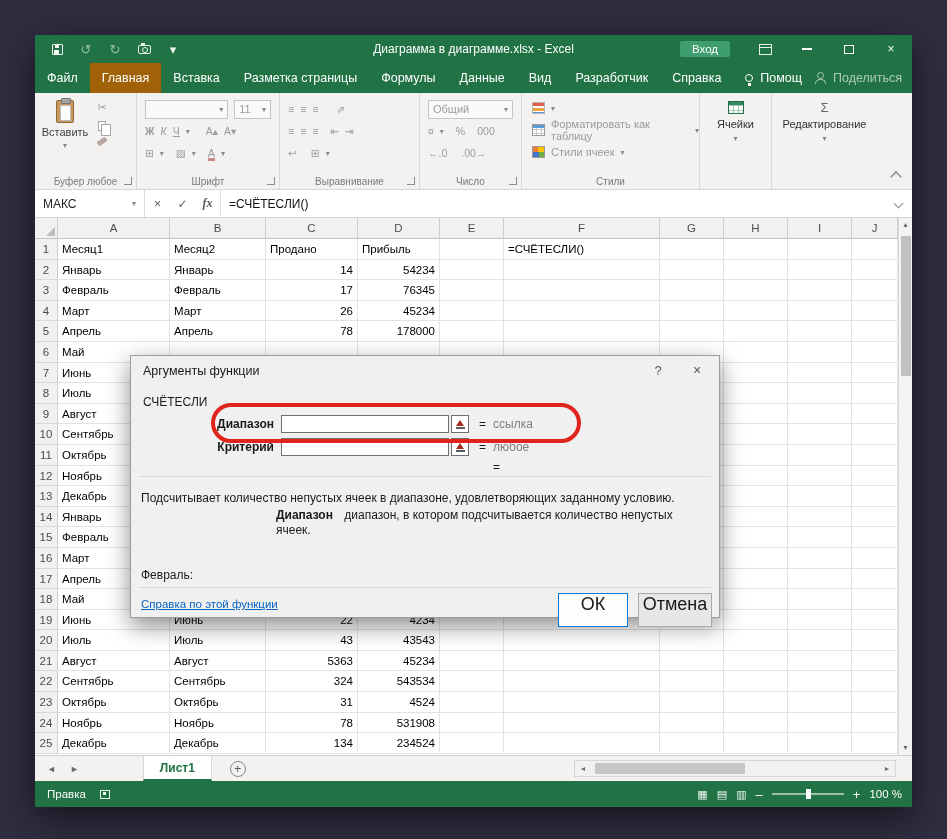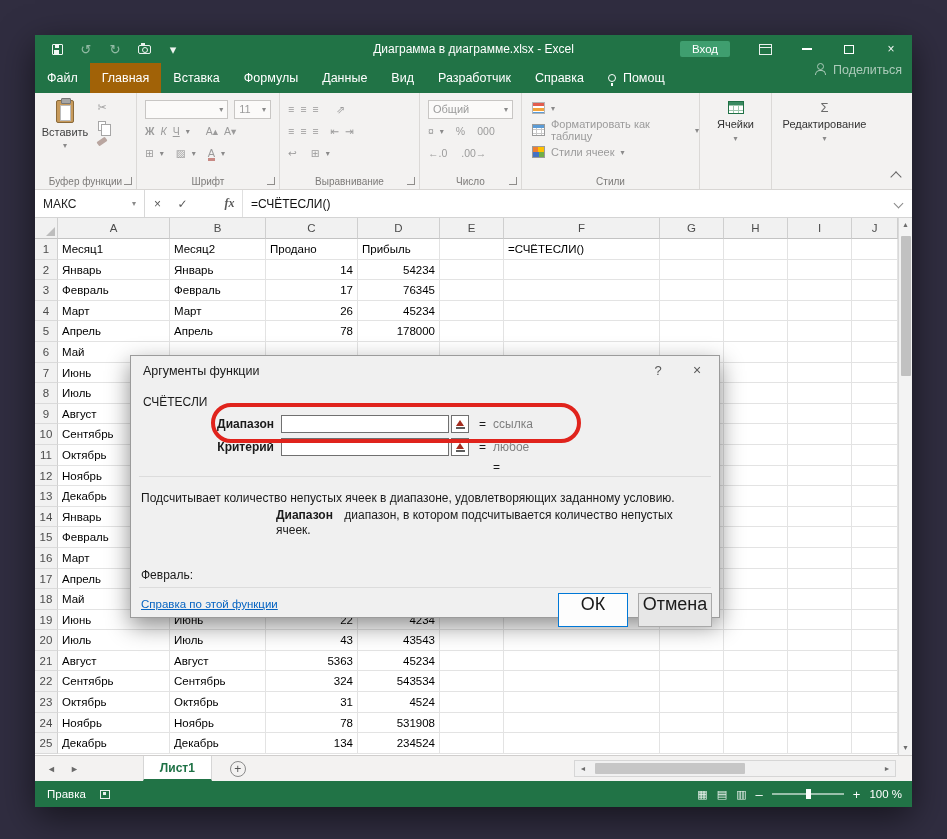--- a/index.html
+++ b/index.html
@@ -31,21 +31,21 @@
   .ico-min { width: 10px; height: 1.5px; background: #fff; }
   .ico-max { width: 10px; height: 9px; border: 1.3px solid #fff; }
 
   
   .tabsrow { height: 30px; background: #217346; display: flex; align-items: stretch; position: relative; flex: none; }
   .rtab { color: #fff; font-size: 12.5px; padding: 0 12px; line-height: 30px; white-space: nowrap; }
   .rtab.active { background: #a16207; }
   .assistant { display: flex; align-items: center; gap: 7px; color: #fff; font-size: 12.5px; padding: 0 12px; }
   .bulb { width: 8px; height: 8px; border: 1.3px solid #fff; border-radius: 50%; position: relative; display: inline-block; }
   .bulb::after { content:""; position:absolute; left:2px; top:8px; width:2.5px; height:3px; background:#fff; }
-  .share { position: absolute; right: 10px; top: 0; height: 30px; display: flex; gap: 7px;
+  .share { position: absolute; right: 10px; top: 0; height: 30px; display: flex; align-items: center; gap: 7px;
            color: rgba(255,255,255,.62); font-size: 12.5px; }
   .person { width: 12px; height: 12px; position: relative; display: inline-block; opacity: .62; }
   .person::before { content:""; position:absolute; left:3.5px; top:0; width:5px; height:5px; border:1.2px solid #fff; border-radius:50%; }
   .person::after  { content:""; position:absolute; left:1px; top:7px; width:9px; height:4px; border:1.2px solid #fff; border-bottom:none; border-radius:5px 5px 0 0; }
 
   
   .ribbon { height: 97px; background: #f3f2f1; border-bottom: 1px solid #d8d6d4; display: flex; flex: none; position: relative; }
   .rgroup { position: relative; border-right: 1px solid #dbd9d7; height: 100%; flex: none; }
   .grp-label { position: absolute; bottom: 2px; left: 0; right: 0; text-align: center; font-size: 10px; color: #7c7a78; }
   .launcher { position: absolute; right: 4px; bottom: 4px; width: 8px; height: 8px;
@@ -89,21 +89,21 @@
   .sigma { font-size: 13px; color: #6a6a6a; line-height: 13px; }
   .collapse-chev { position: absolute; right: 12px; bottom: 8px; width: 8px; height: 8px;
                    border-left: 1.6px solid #666; border-top: 1.6px solid #666; transform: rotate(45deg); }
 
   
   .fbar { height: 28px; background: #fff; border-bottom: 1px solid #d4d4d4; display: flex; align-items: stretch; flex: none; position: relative; }
   .namebox { width: 110px; border-right: 1px solid #d8d8d8; display: flex; align-items: center; justify-content: space-between;
              padding: 0 8px; font-size: 12px; color: #222; gap: 14px; }
   .fbtns { display: flex; align-items: center; border-right: 1px solid #e0e0e0; }
   .fbtns span { width: 25px; text-align: center; font-size: 12px; color: #595959; }
-  .fx { font-family: "Liberation Serif","DejaVu Serif",serif; font-style: italic; font-weight: bold; margin-left: 22px; }
+  .fx { font-family: "Liberation Serif","DejaVu Serif",serif; font-style: italic; font-weight: bold; }
   .formula-text { flex: 1; display: flex; align-items: center; padding-left: 8px; font-size: 12px; color: #111; }
   .fbar-chev { position: absolute; right: 10px; top: 10px; width: 7px; height: 7px;
                border-left: 1.4px solid #888; border-bottom: 1.4px solid #888; transform: rotate(-45deg); }
 
   
   .grid { height: 537px; position: relative; background: #fff; flex: none;
           --cols: 23px 112px 96px 92px 82px 64px 156px 64px 64px 64px minmax(0,1fr); }
   .gridmain { position: absolute; left: 0; top: 0; right: 14px; bottom: 0; overflow: hidden; }
   .ghead { display: grid; grid-template-columns: var(--cols); height: 21px; }
   .hcell { background: #f1f1f1; border-right: 1px solid #cfcfcf; border-bottom: 1px solid #c3c3c3;
@@ -222,20 +222,21 @@
           <span>×</span>
         </span>
     </div>
   </div>
 
   <div class="tabsrow">
     <div style="display:flex">
         <div class="rtab">Файл</div>
         <div class="rtab active">Главная</div>
         <div class="rtab">Вставка</div>
+        <div class="rtab">Разметка страницы</div>
         <div class="rtab">Формулы</div>
         <div class="rtab">Данные</div>
         <div class="rtab">Вид</div>
         <div class="rtab">Разработчик</div>
         <div class="rtab">Справка</div>
       </div>
     <div class="assistant">
       <span class="bulb"></span>
       <span>Помощ</span>
     </div>
@@ -251,21 +252,21 @@
       <div class="paste-btn">
         <span class="clip"></span>
         <span class="paste-label">Вставить</span>
         <span class="dd">▾</span>
       </div>
       <div class="clip-mini">
         <span class="mini-ic">✂</span>
         <span class="ic-copy"></span>
         <span class="ic-brush"></span>
       </div>
-      <div class="grp-label">Буфер функции</div>
+      <div class="grp-label">Буфер любое</div>
       <div class="launcher"></div>
     </div>
 
     <div class="rgroup" style="width:143px">
       <div class="frow" style="margin-top:5px">
         <span class="combo" style="width:84px">
             <span></span>
             <span class="dd">▾</span>
           </span>
         <span class="combo" style="width:37px">

